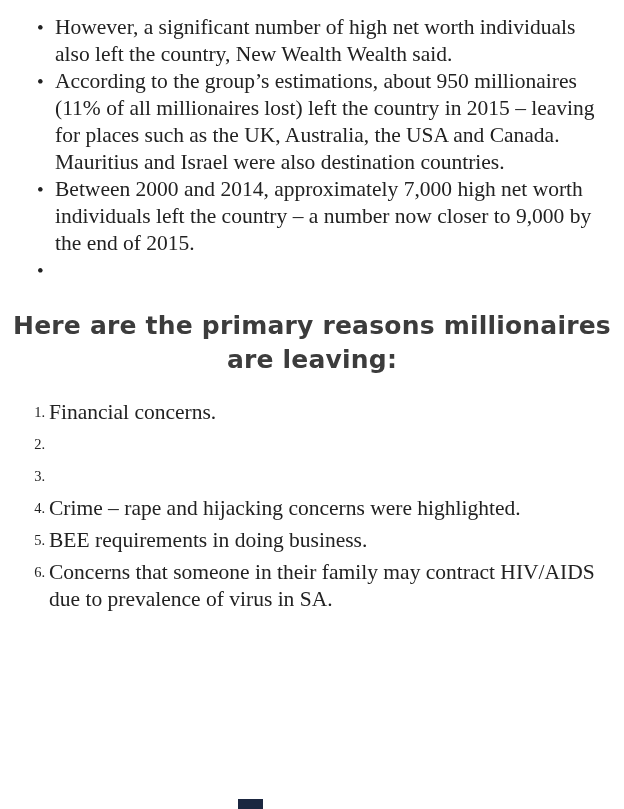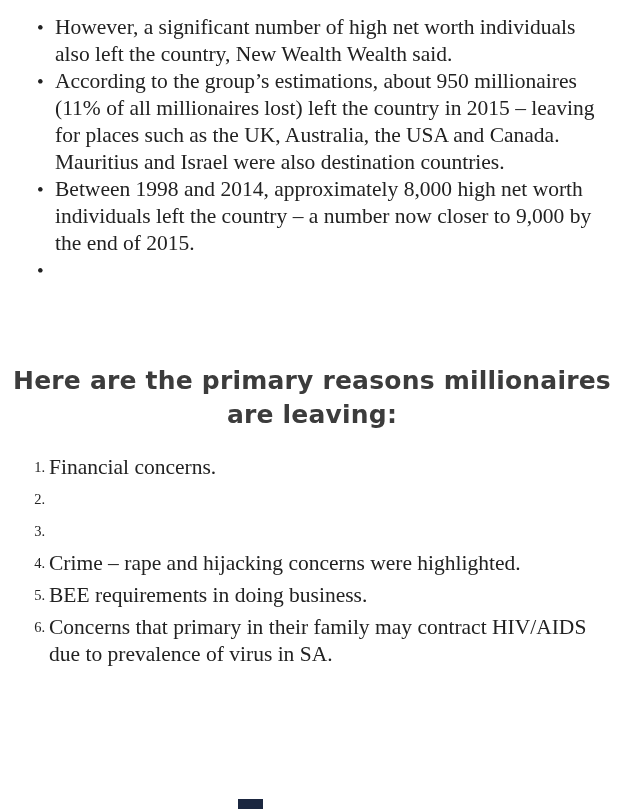--- a/index.html
+++ b/index.html
@@ -32,21 +32,21 @@
     flex: 0 0 18px;
     margin-left: 37px;
     font-size: 19px;
     line-height: 27px;
   }
   .bullets .text {
     width: 548px;
   }
   
   .heading {
-    margin: 80px 12px 0 12px;
+    margin: 25px 12px 0 12px;
     text-align: center;
     font-family: "DejaVu Sans", "Liberation Sans", sans-serif;
     font-weight: bold;
     font-size: 25px;
     line-height: 34px;
     color: #3c3c3c;
     letter-spacing: 0.2px;
   }
   
   .numbered {
@@ -93,21 +93,21 @@
     <li>
       <span class="marker">•</span>
       <span class="text">However, a significant number of high net worth individuals also left the country, New Wealth Wealth said.</span>
     </li>
     <li>
       <span class="marker">•</span>
       <span class="text">According to the group’s estimations, about 950 millionaires (11% of all millionaires lost) left the country in 2015 – leaving for places such as the UK, Australia, the USA and Canada. Mauritius and Israel were also destination countries.</span>
     </li>
     <li>
       <span class="marker">•</span>
-      <span class="text">Between 1998 and 2014, approximately 8,000 high net worth individuals left the country – a number now closer to 9,000 by the end of 2015.</span>
+      <span class="text">Between 2000 and 2014, approximately 7,000 high net worth individuals left the country – a number now closer to 9,000 by the end of 2015.</span>
     </li>
     <li>
       <span class="marker">•</span>
     </li>
   </ul>
 
   <h1 class="heading">Here are the primary reasons millionaires are leaving:</h1>
 
   <ol class="numbered">
     <li>
@@ -123,19 +123,19 @@
     <li>
       <span class="num">4.</span>
       <span class="text">Crime – rape and hijacking concerns were highlighted.</span>
     </li>
     <li>
       <span class="num">5.</span>
       <span class="text">BEE requirements in doing business.</span>
     </li>
     <li>
       <span class="num">6.</span>
-      <span class="text">Concerns that primary in their family may contract HIV/AIDS due to prevalence of virus in SA.</span>
+      <span class="text">Concerns that someone in their family may contract HIV/AIDS due to prevalence of virus in SA.</span>
     </li>
   </ol>
 
   <div class="bottom-artifact"></div>
 
 </div>
 
 </body></html>

